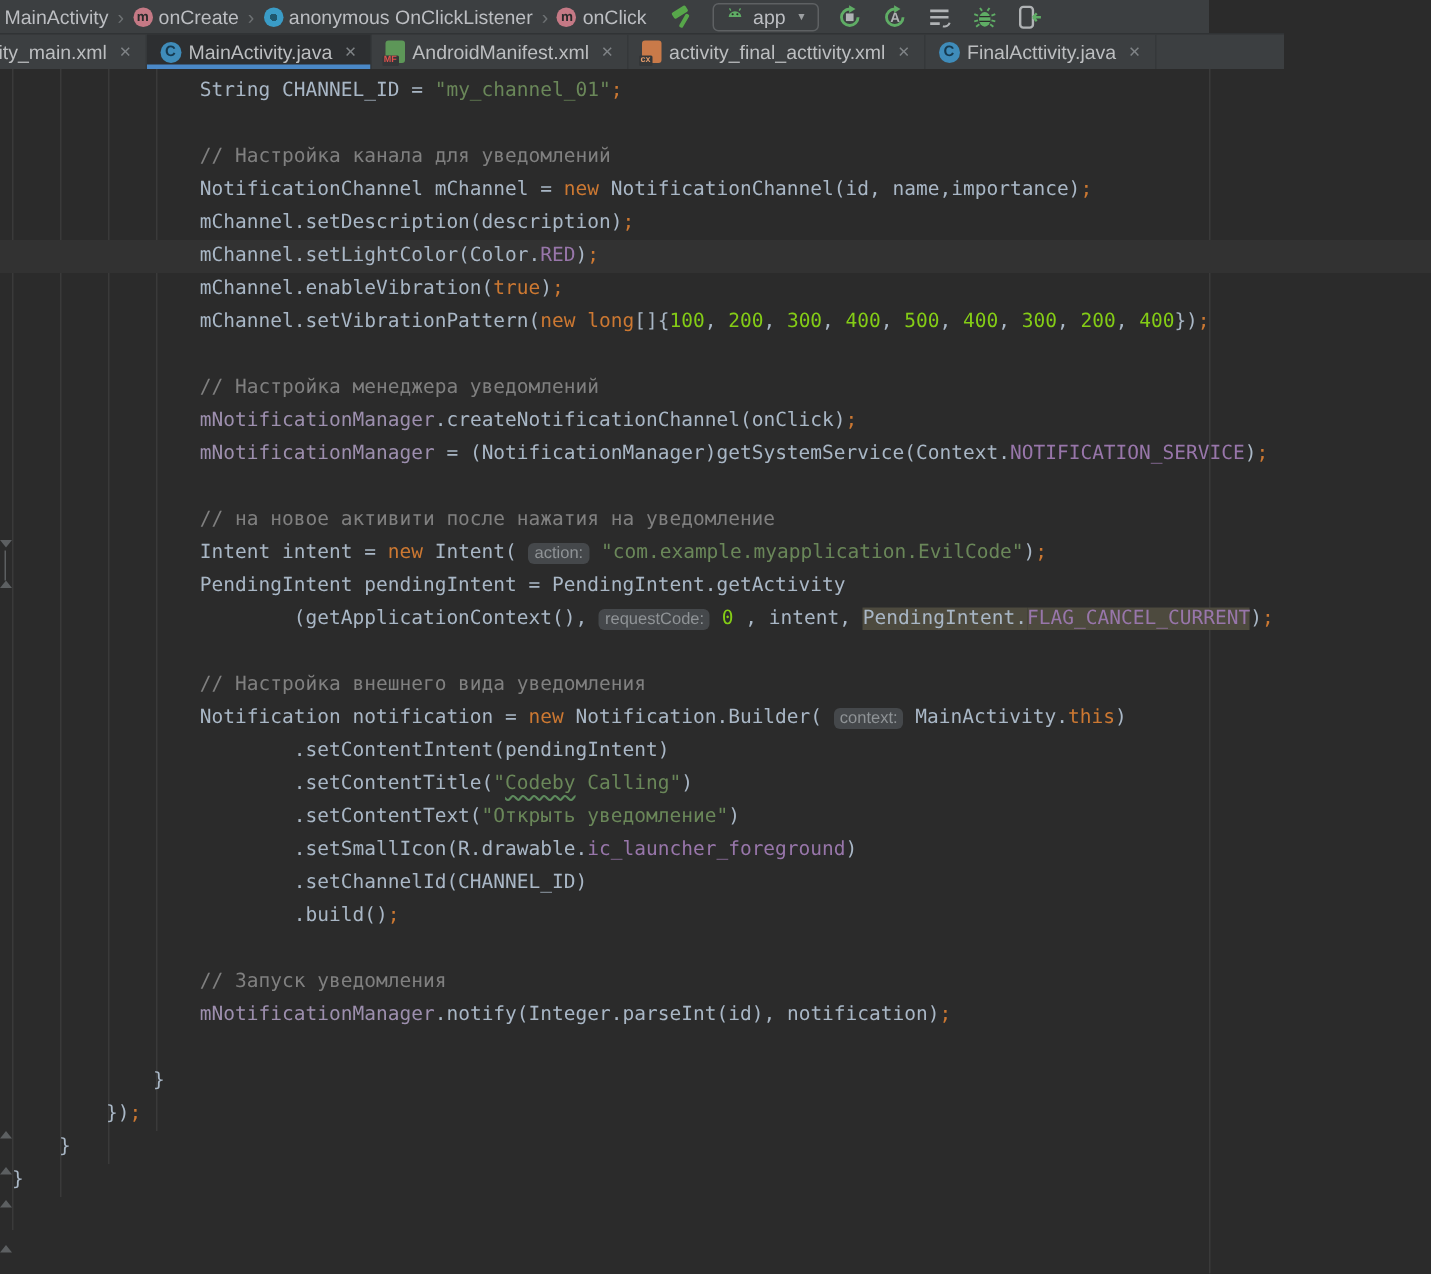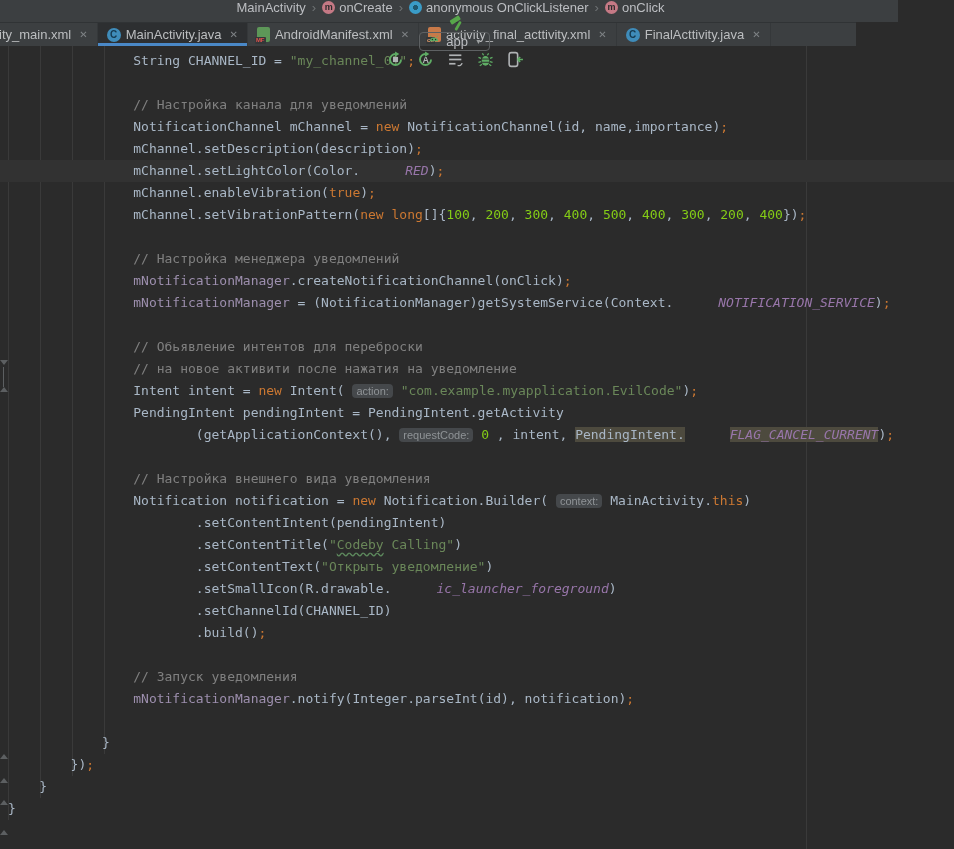--- a/index.html
+++ b/index.html
@@ -3,23 +3,23 @@
 <meta charset="utf-8">
 <style>
   html,body{margin:0;padding:0;}
   body{
     width:954px;height:849px;overflow:hidden;position:relative;
     background:#2b2b2b;font-family:"Liberation Sans",sans-serif;
     -webkit-font-smoothing:antialiased;
   }
   
   .toolbar{
-    position:absolute;top:0;left:0;width:898px;height:22px;
+    position:absolute;top:0;left:0;width:806px;height:22px;
     background:#3c3f41;display:flex;align-items:center;
-    font-size:13px;color:#bcbec2;z-index:5;white-space:nowrap;flex-direction:column;
+    font-size:13px;color:#bcbec2;z-index:5;white-space:nowrap;
   }
   .crumbs{display:flex;align-items:center;gap:3px;padding-left:3px;}
   .bitem{display:flex;align-items:center;gap:4px;cursor:pointer;}
   .bsep{color:#6e7274;margin:0 3px;font-size:13px;}
   .bic{width:13px;height:13px;border-radius:50%;display:inline-block;
        text-align:center;font:bold 9px/13px "Liberation Sans",sans-serif;flex:none;}
   .bic-method{background:#c57985;color:#2b2b2b;}
   .bic-anon{background:radial-gradient(circle at 50% 50%, #1f586f 0 2.5px, #3a9cc7 2.5px);}
   .hammer{margin-left:16px;flex:none;cursor:pointer;}
   .chip{display:flex;align-items:center;gap:5px;border:1px solid #5e6163;
@@ -58,21 +58,21 @@
   .code{position:absolute;inset:0;z-index:2;
         font-family:"DejaVu Sans Mono",monospace;font-size:13px;line-height:22px;
         color:#a9b7c6;padding-top:4px;}
   .line{height:22px;white-space:pre;padding-left:8px;}
   .line.cur{background:#323232;}
   .seg{white-space:pre;}
   .k{color:#cc7832;}
   .s{color:#6a8759;}
   .n{color:#84cc16;}
   .c{color:#808080;}
-  .ci{color:#9876aa;font-style:italic;margin-left:45px;}
+  .ci{color:#9876aa;}
   .i{}
   .f{color:#9d8fae;text-underline-offset:2px;}
   .hl{background:#4d4a3e;}
   .typo{text-decoration:underline;text-decoration-style:wavy;
         text-decoration-color:#5d8a5d;text-underline-offset:3px;}
   .hint{background:#45484b;color:#8f9396;border-radius:4px;padding:1px 4px;
         font-size:11px;font-family:"Liberation Sans",sans-serif;}
   
   .fm{position:absolute;left:0;width:0;height:0;z-index:3;cursor:pointer;
       border-left:4px solid transparent;border-right:4px solid transparent;}
@@ -233,21 +233,20 @@
       <div class="line"><span class="seg d">                NotificationChannel mChannel = </span><span class="seg k">new</span><span class="seg d"> NotificationChannel(id, name,importance)</span><span class="seg k">;</span></div>
       <div class="line"><span class="seg d">                mChannel.setDescription(description)</span><span class="seg k">;</span></div>
       <div class="line cur"><span class="seg d">                mChannel.setLightColor(Color.</span><span class="seg ci">RED</span><span class="seg d">)</span><span class="seg k">;</span></div>
       <div class="line"><span class="seg d">                mChannel.enableVibration(</span><span class="seg k">true</span><span class="seg d">)</span><span class="seg k">;</span></div>
       <div class="line"><span class="seg d">                mChannel.setVibrationPattern(</span><span class="seg k">new</span><span class="seg d"> </span><span class="seg k">long</span><span class="seg d">[]{</span><span class="seg n">100</span><span class="seg d">, </span><span class="seg n">200</span><span class="seg d">, </span><span class="seg n">300</span><span class="seg d">, </span><span class="seg n">400</span><span class="seg d">, </span><span class="seg n">500</span><span class="seg d">, </span><span class="seg n">400</span><span class="seg d">, </span><span class="seg n">300</span><span class="seg d">, </span><span class="seg n">200</span><span class="seg d">, </span><span class="seg n">400</span><span class="seg d">})</span><span class="seg k">;</span></div>
       <div class="line"></div>
       <div class="line"><span class="seg c">                // Настройка менеджера уведомлений</span></div>
       <div class="line"><span class="seg d">                </span><span class="seg f">mNotificationManager</span><span class="seg d">.createNotificationChannel(onClick)</span><span class="seg k">;</span></div>
       <div class="line"><span class="seg d">                </span><span class="seg f">mNotificationManager</span><span class="seg d"> = (NotificationManager)getSystemService(Context.</span><span class="seg ci">NOTIFICATION_SERVICE</span><span class="seg d">)</span><span class="seg k">;</span></div>
       <div class="line"></div>
-      <div class="line"><span class="seg c">                // Обьявление интентов для переброски</span></div>
       <div class="line"><span class="seg c">                // на новое активити после нажатия на уведомление</span></div>
       <div class="line"><span class="seg d">                Intent intent = </span><span class="seg k">new</span><span class="seg d"> Intent( </span><span class="seg hint">action:</span><span class="seg d"> </span><span class="seg s">"com.example.myapplication.EvilCode"</span><span class="seg d">)</span><span class="seg k">;</span></div>
       <div class="line"><span class="seg d">                PendingIntent pendingIntent = PendingIntent.</span><span class="seg d i">getActivity</span></div>
       <div class="line"><span class="seg d">                        (getApplicationContext(), </span><span class="seg hint">requestCode:</span><span class="seg d"> </span><span class="seg n">0</span><span class="seg d"> , intent, </span><span class="seg d hl">PendingIntent.</span><span class="seg ci hl">FLAG_CANCEL_CURRENT</span><span class="seg d">)</span><span class="seg k">;</span></div>
       <div class="line"></div>
       <div class="line"><span class="seg c">                // Настройка внешнего вида уведомления</span></div>
       <div class="line"><span class="seg d">                Notification notification = </span><span class="seg k">new</span><span class="seg d"> Notification.Builder( </span><span class="seg hint">context:</span><span class="seg d"> MainActivity.</span><span class="seg k">this</span><span class="seg d">)</span></div>
       <div class="line"><span class="seg d">                        .setContentIntent(pendingIntent)</span></div>
       <div class="line"><span class="seg d">                        .setContentTitle(</span><span class="seg s">"</span><span class="seg s typo">Codeby</span><span class="seg s"> Calling"</span><span class="seg d">)</span></div>
       <div class="line"><span class="seg d">                        .setContentText(</span><span class="seg s">"Открыть уведомление"</span><span class="seg d">)</span></div>

